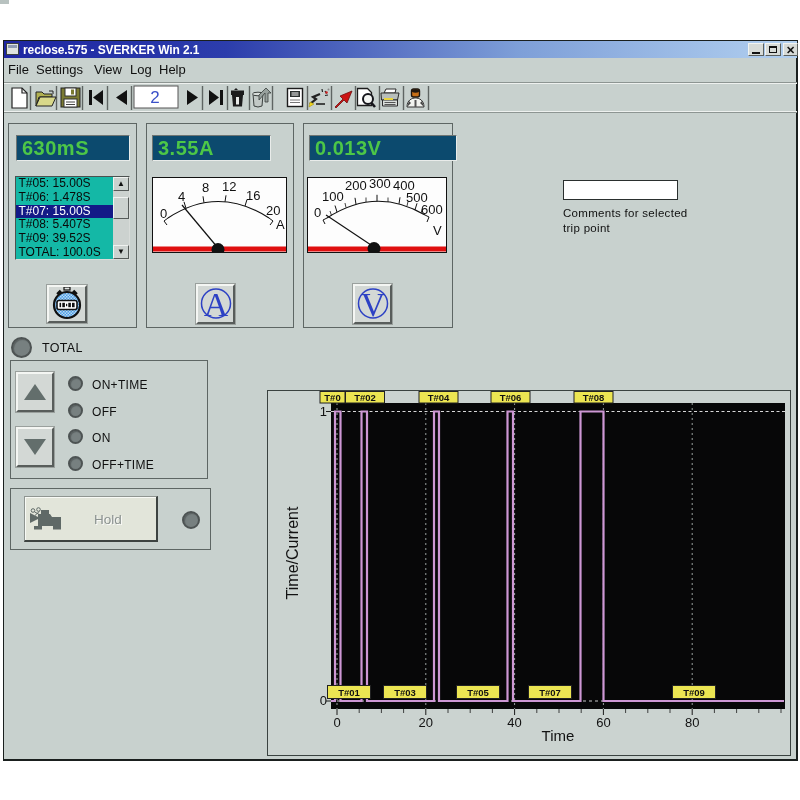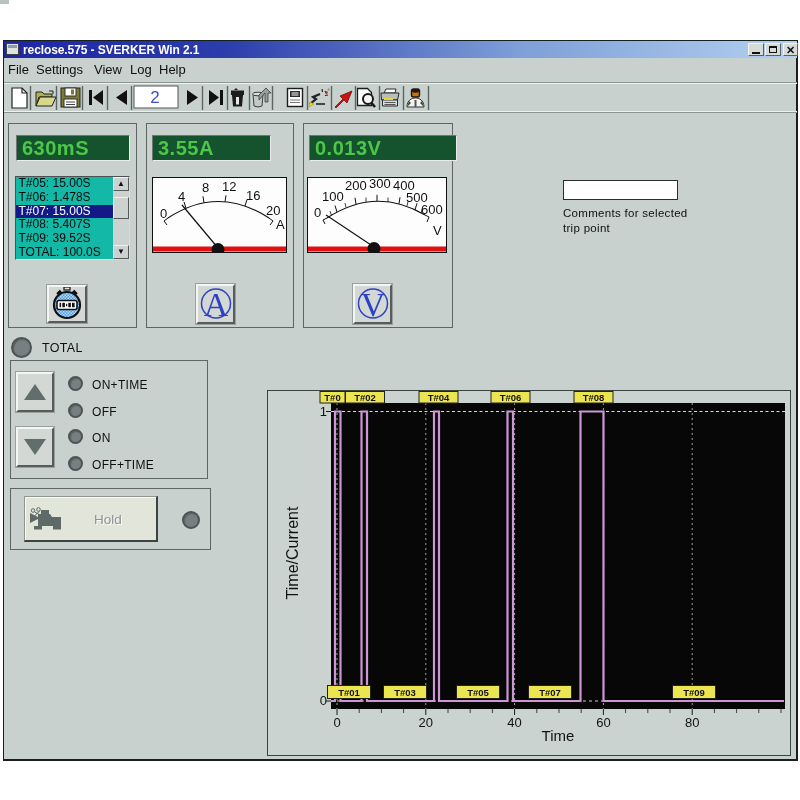--- a/index.html
+++ b/index.html
@@ -13,21 +13,21 @@
 #title{position:absolute;left:23px;top:43px;color:#fff;font-size:12px;
 font-weight:bold;letter-spacing:-.1px}
 .wbtn{position:absolute;top:43px;width:16px;height:13px;background:#d7dbd8;
 border:1px solid;border-color:#f2f4f1 #5c615f #5c615f #f2f4f1;
 font-size:9px;font-weight:bold;color:#111;text-align:center;line-height:11px}
 #menubar{position:absolute;left:5px;top:59px;width:790px;height:24px}
 .mi{position:absolute;top:3px;font-size:13px;color:#101010}
 #toolbar{position:absolute;left:4px;top:82px;width:793px;height:31px;
 border-top:1px solid #8d9592;border-bottom:1px solid #8d9592;
 box-shadow:inset 0 1px 0 #eef1ef, inset 0 -1px 0 #eef1ef}
-.disp{position:absolute;height:26px;background:#14532d;
+.disp{position:absolute;height:26px;background:#0c4a6e;
 border:1px solid;border-color:#6f7573 #e9ecea #e9ecea #6f7573;
 color:#4dc747;font-size:20px;font-weight:bold;line-height:24px;
 padding-left:5px;letter-spacing:.5px}
 .gpanel{position:absolute;border:1px solid #5e6664}
 .btn3d{position:absolute;background:#d3d8d5;
 border:2px solid;border-color:#f4f6f3 #585d5b #585d5b #f4f6f3;
 box-shadow:0 0 0 1px #9aa09d}
 .lamp{position:absolute;border-radius:50%;background:#778080;
 border:2px solid #4d5353;box-shadow:inset 1px 1px 1px rgba(0,0,0,.25)}
 .lbl{position:absolute;font-size:12px;color:#101010;letter-spacing:.3px}

